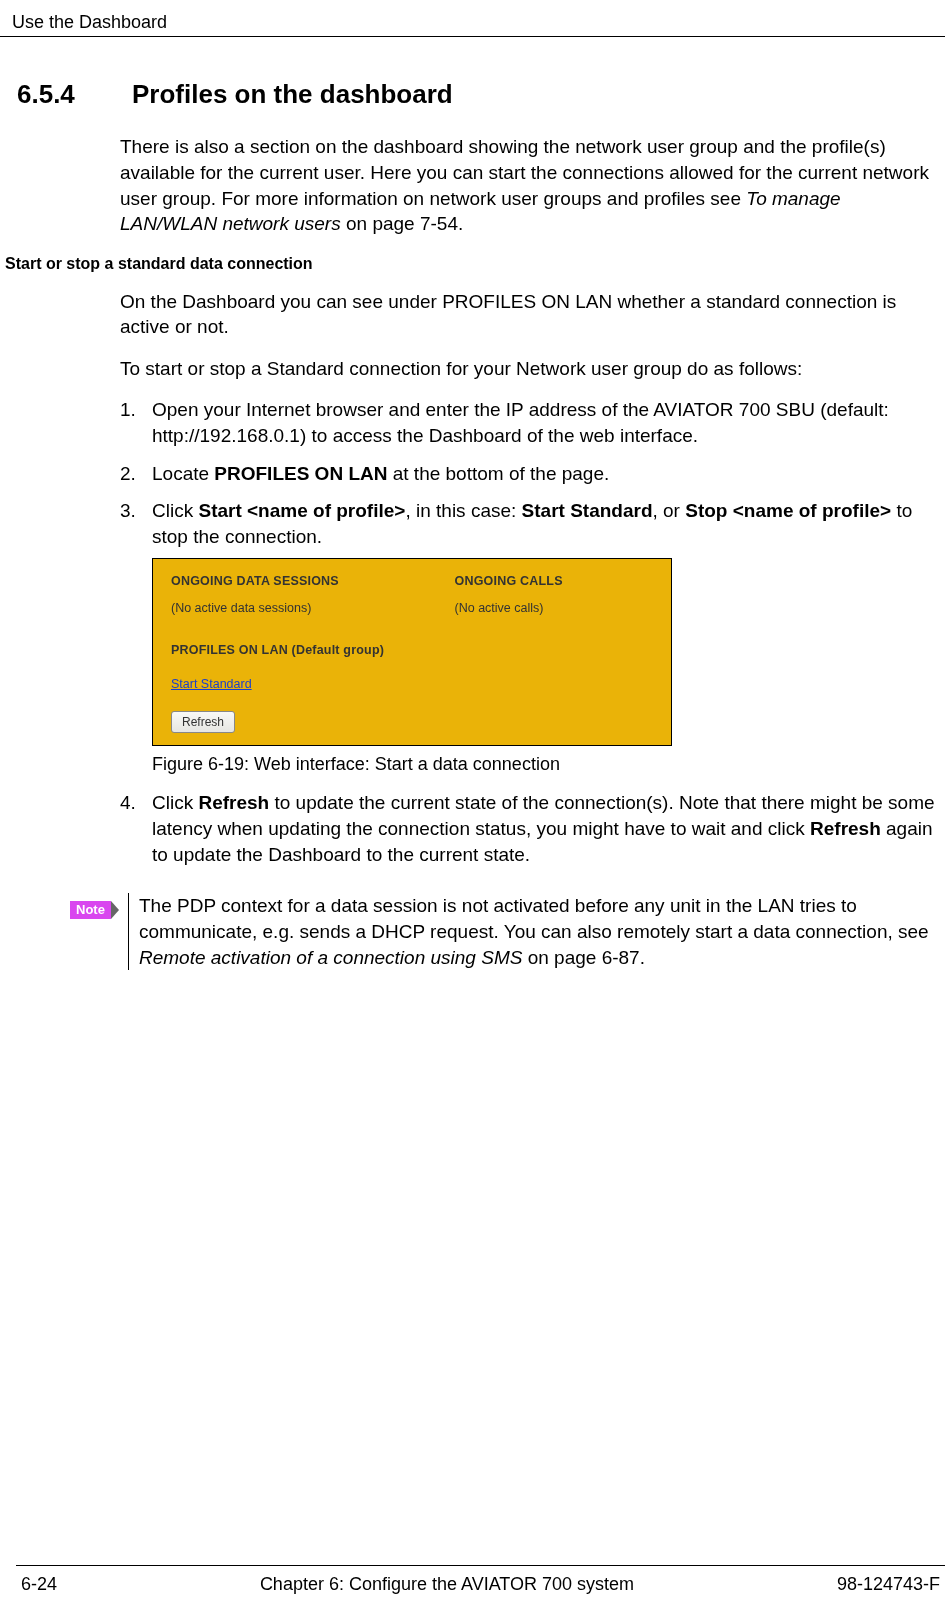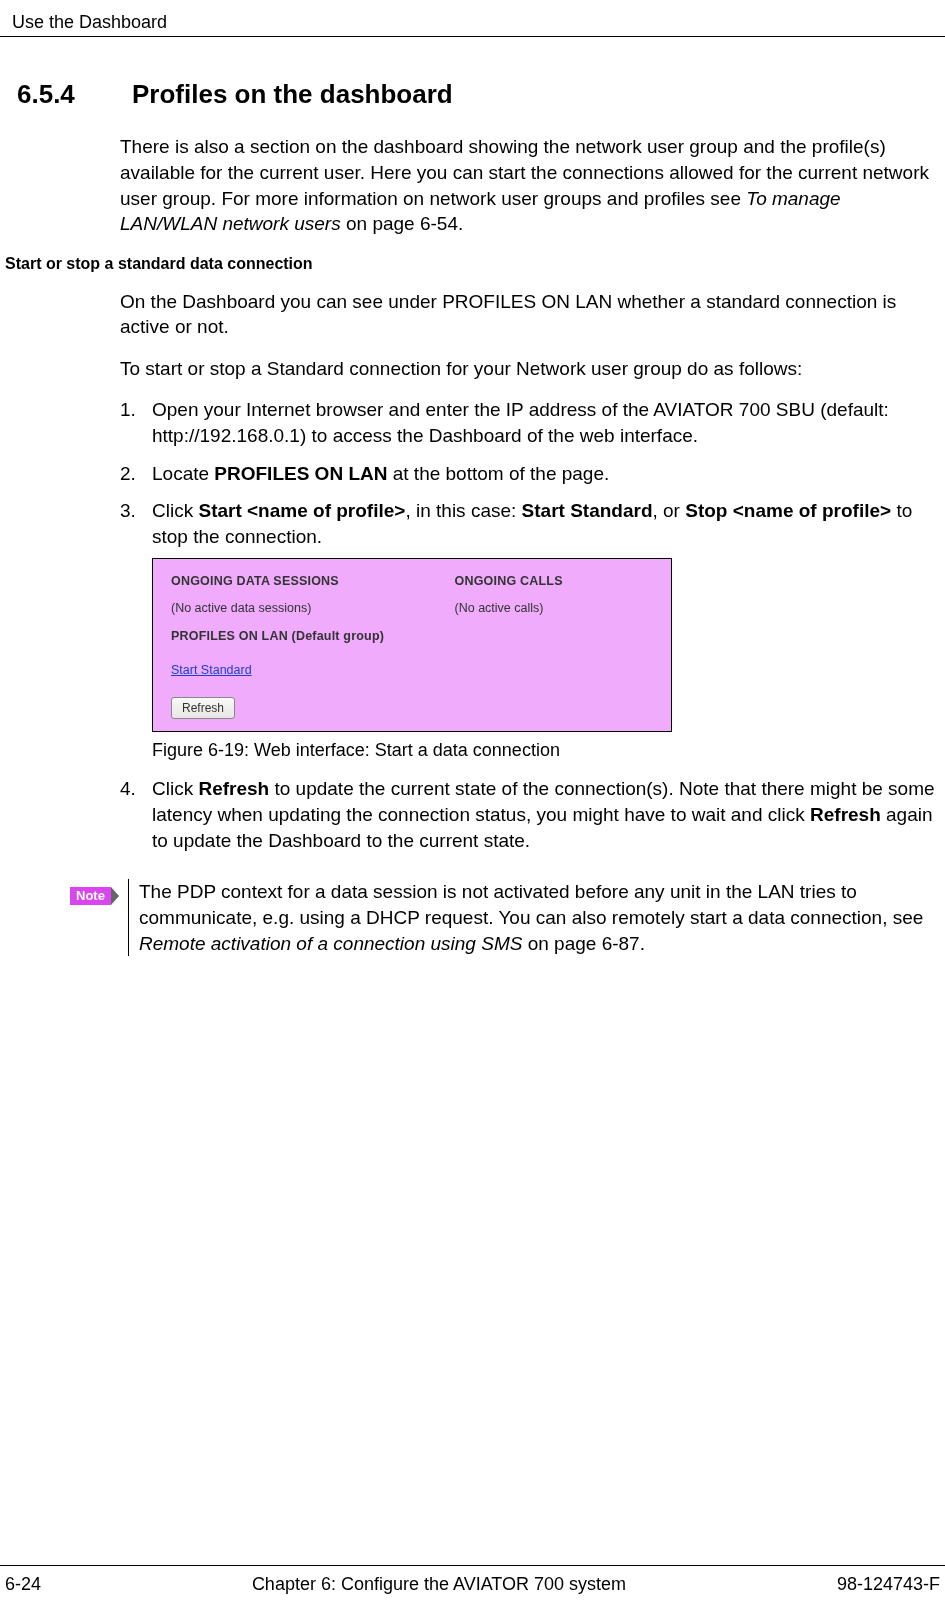--- a/index.html
+++ b/index.html
@@ -81,21 +81,21 @@
       left: 0;
       top: 0;
     }
     .figure-wrap {
       margin: 8px 0 6px 0;
     }
     .figure {
       border: 1px solid #000;
       width: 520px;
       padding: 14px 18px 12px 18px;
-      background: #f0abfc;
+      background: #eab308;
     }
     .fig-row {
       display: flex;
     }
     .fig-col {
       flex: 1;
     }
     .fig-col.right {
       flex: 0.7;
     }
@@ -104,21 +104,21 @@
       font-size: 12.5px;
       font-weight: 700;
       color: #333;
       letter-spacing: 0.2px;
       margin-bottom: 10px;
     }
     .fig-text {
       font-family: Verdana, Geneva, sans-serif;
       font-size: 12.5px;
       color: #333;
-      margin-bottom: 10px;
+      margin-bottom: 24px;
     }
     .fig-link {
       font-family: Verdana, Geneva, sans-serif;
       font-size: 12.5px;
       color: #1a3fcc;
       text-decoration: underline;
       display: inline-block;
       margin-bottom: 14px;
     }
     .fig-btn {
@@ -170,21 +170,21 @@
       border-bottom: 9px solid transparent;
       border-left: 8px solid #666;
     }
     .note-body {
       border-left: 1px solid #000;
       padding-left: 10px;
     }
     .page-footer {
       position: absolute;
       bottom: 8px;
-      left: 0;
+      left: 16px;
       right: 0;
     }
     .footer-row {
       display: flex;
       justify-content: space-between;
       padding: 6px 5px 0 5px;
       font-size: 18px;
     }
     .footer-center { text-align: center; flex: 1; }
   </style>
@@ -197,21 +197,21 @@
 <hr class="header-rule">
 
 <div class="content">
 
   <div class="h3-row">
     <div class="h3-num">6.5.4</div>
     <div class="h3-title">Profiles on the dashboard</div>
   </div>
 
   <div class="body-indent para">
-    <span>There is also a section on the dashboard showing the network user group and the profile(s) available for the current user. Here you can start the connections allowed for the current network user group. For more information on network user groups and profiles see </span><span class="italic">To manage LAN/WLAN network users</span><span> on page 6-54.</span>
+    <span>There is also a section on the dashboard showing the network user group and the profile(s) available for the current user. Here you can start the connections allowed for the current network user group. For more information on network user groups and profiles see </span><span class="italic">To manage LAN/WLAN network users</span><span> on page 7-54.</span>
   </div>
 
   <div class="h4">Start or stop a standard data connection</div>
 
   <div class="body-indent para">On the Dashboard you can see under PROFILES ON LAN whether a standard connection is active or not.</div>
   <div class="body-indent para">To start or stop a Standard connection for your Network user group do as follows:</div>
 
   <ol class="steps">
     <li>
       <span>Open your Internet browser and enter the IP address of the AVIATOR 700 SBU (default: http://192.168.0.1) to access the Dashboard of the web interface.</span>
@@ -246,21 +246,21 @@
     <li>
       <span>Click </span><span class="bold">Refresh</span><span> to update the current state of the connection(s). Note that there might be some latency when updating the connection status, you might have to wait and click </span><span class="bold">Refresh</span><span> again to update the Dashboard to the current state.</span>
     </li>
   </ol>
 
   <div class="note-block">
     <div class="note-tag-wrap">
       <span class="note-tag">Note</span>
     </div>
     <div class="note-body">
-      <span>The PDP context for a data session is not activated before any unit in the LAN tries to communicate, e.g. using a DHCP request. You can also remotely start a data connection, see </span><span class="italic">Remote activation of a connection using SMS</span><span> on page 6-87.</span>
+      <span>The PDP context for a data session is not activated before any unit in the LAN tries to communicate, e.g. sends a DHCP request. You can also remotely start a data connection, see </span><span class="italic">Remote activation of a connection using SMS</span><span> on page 6-87.</span>
     </div>
   </div>
 
 </div>
 
 <div class="page-footer">
   <hr class="footer-rule">
   <div class="footer-row">
     <span>6-24</span>
     <span class="footer-center">Chapter 6:  Configure the AVIATOR 700 system</span>

